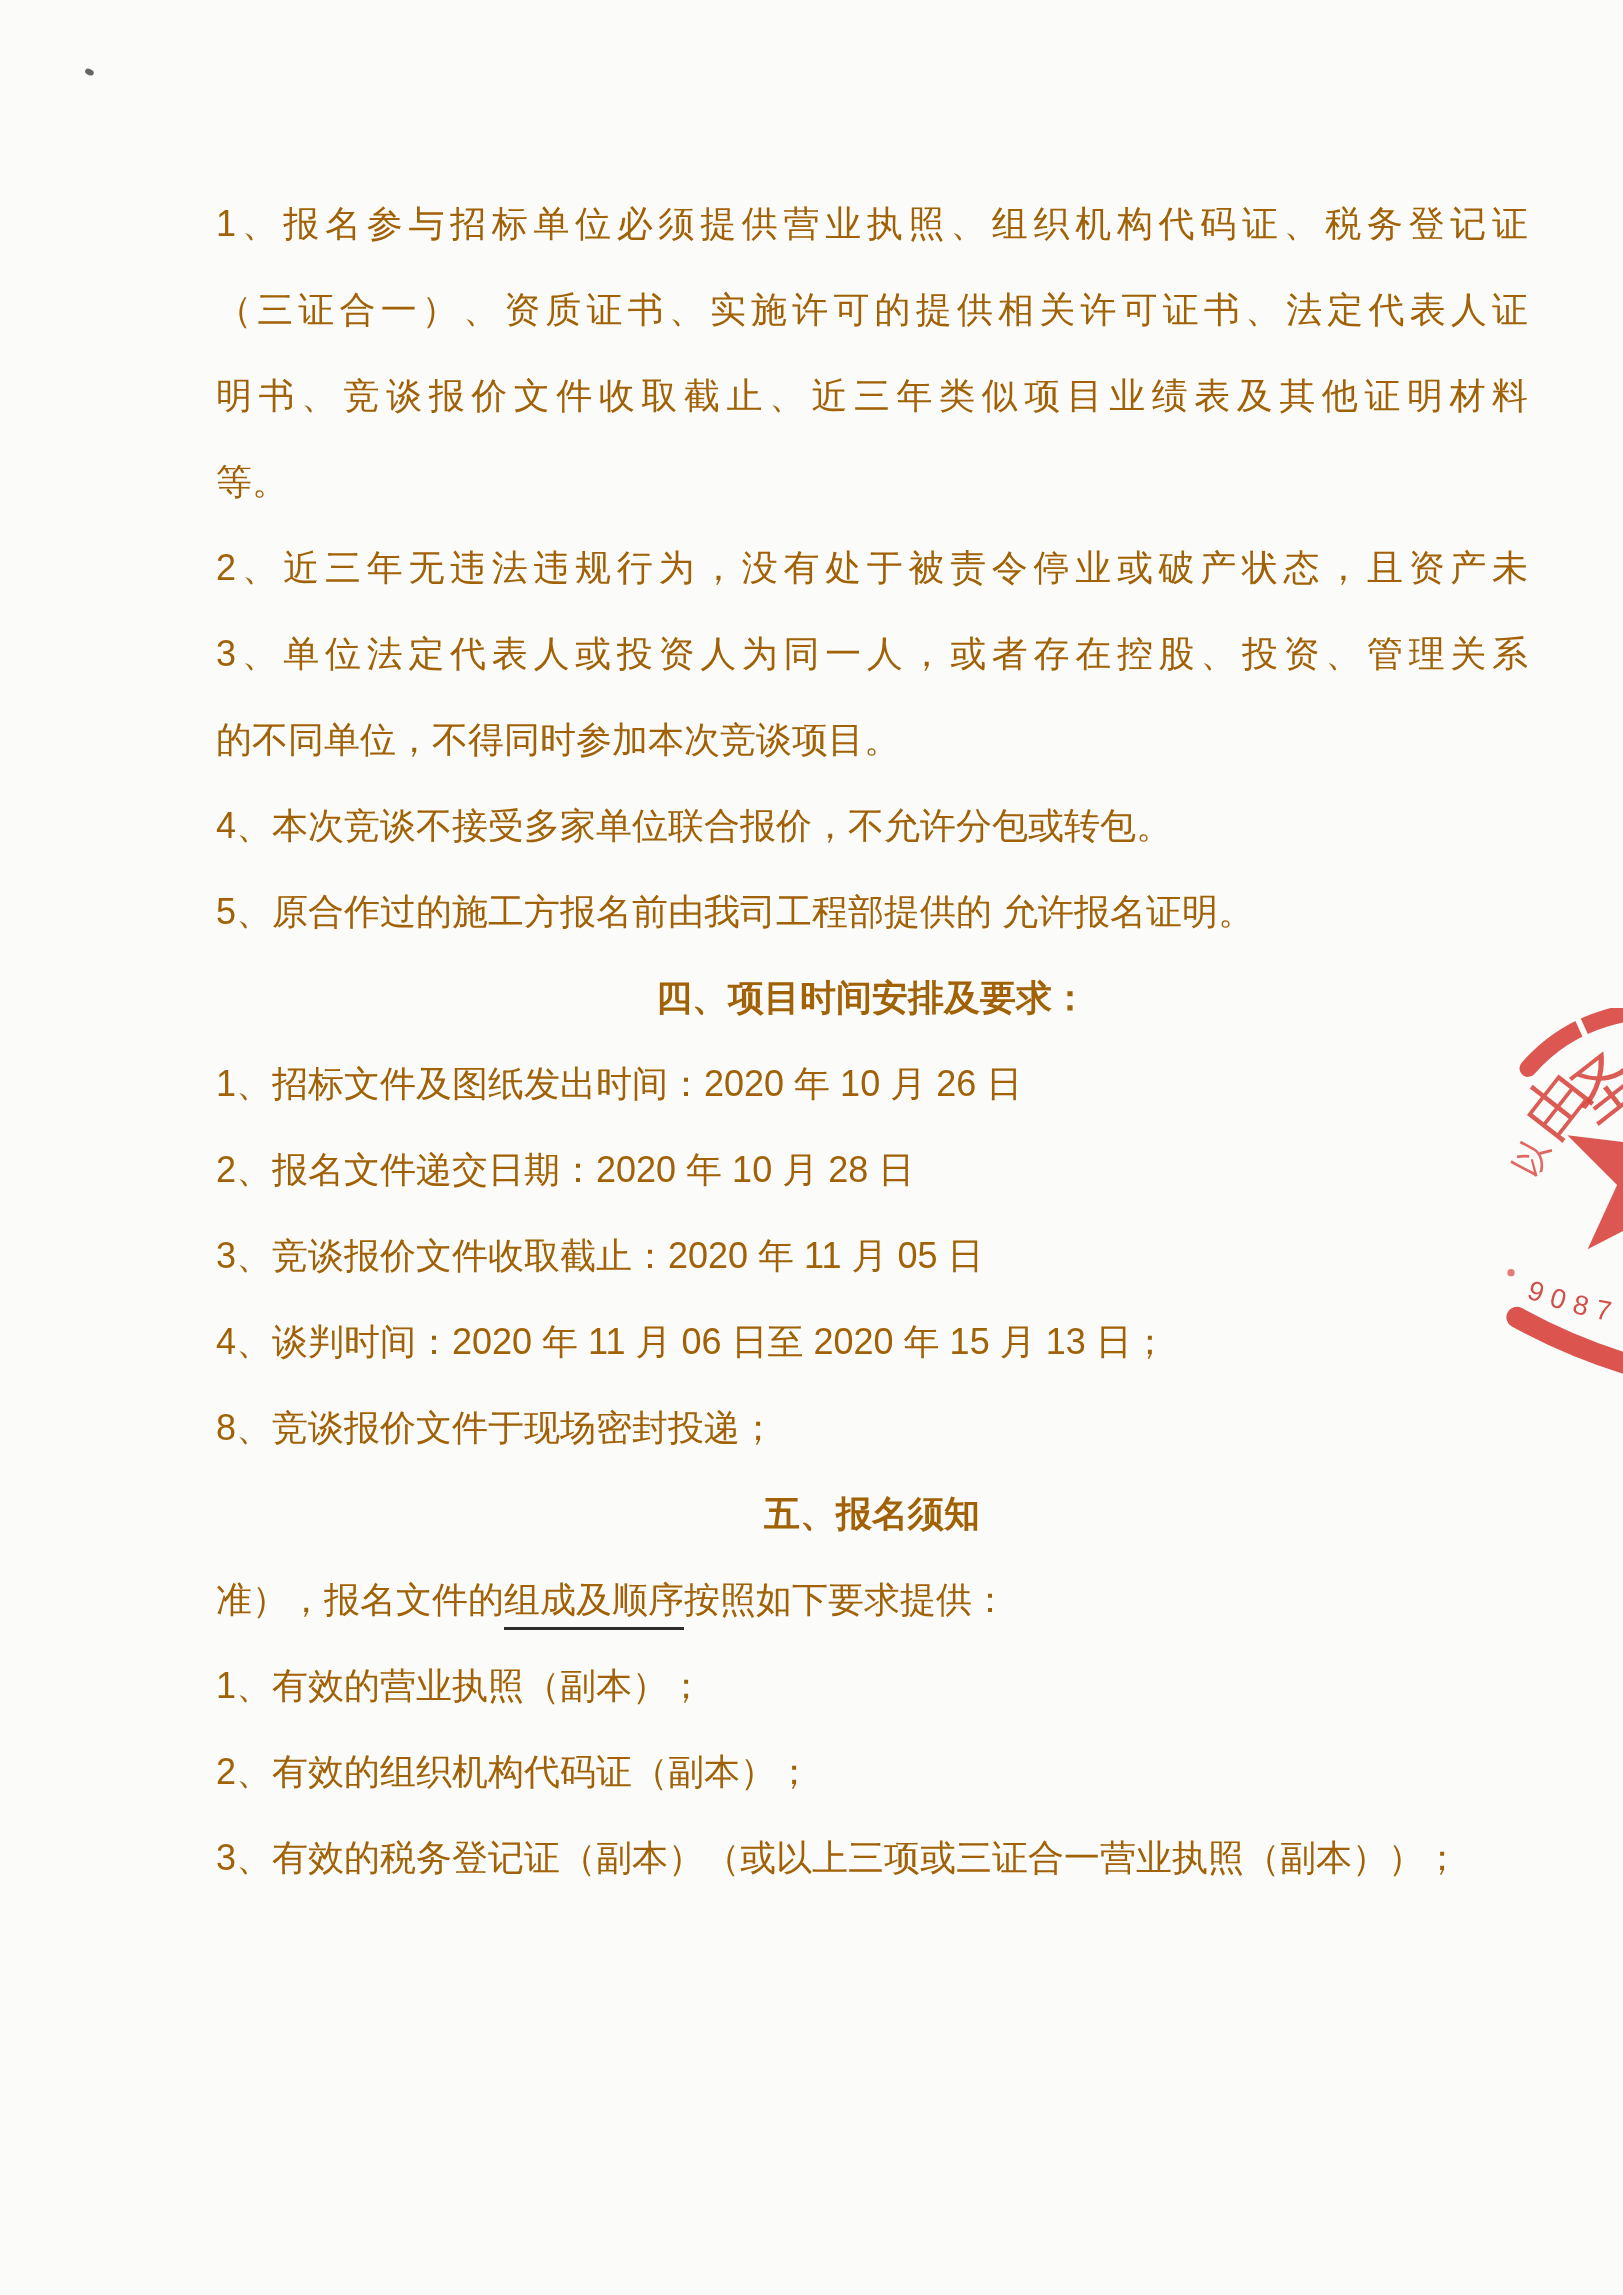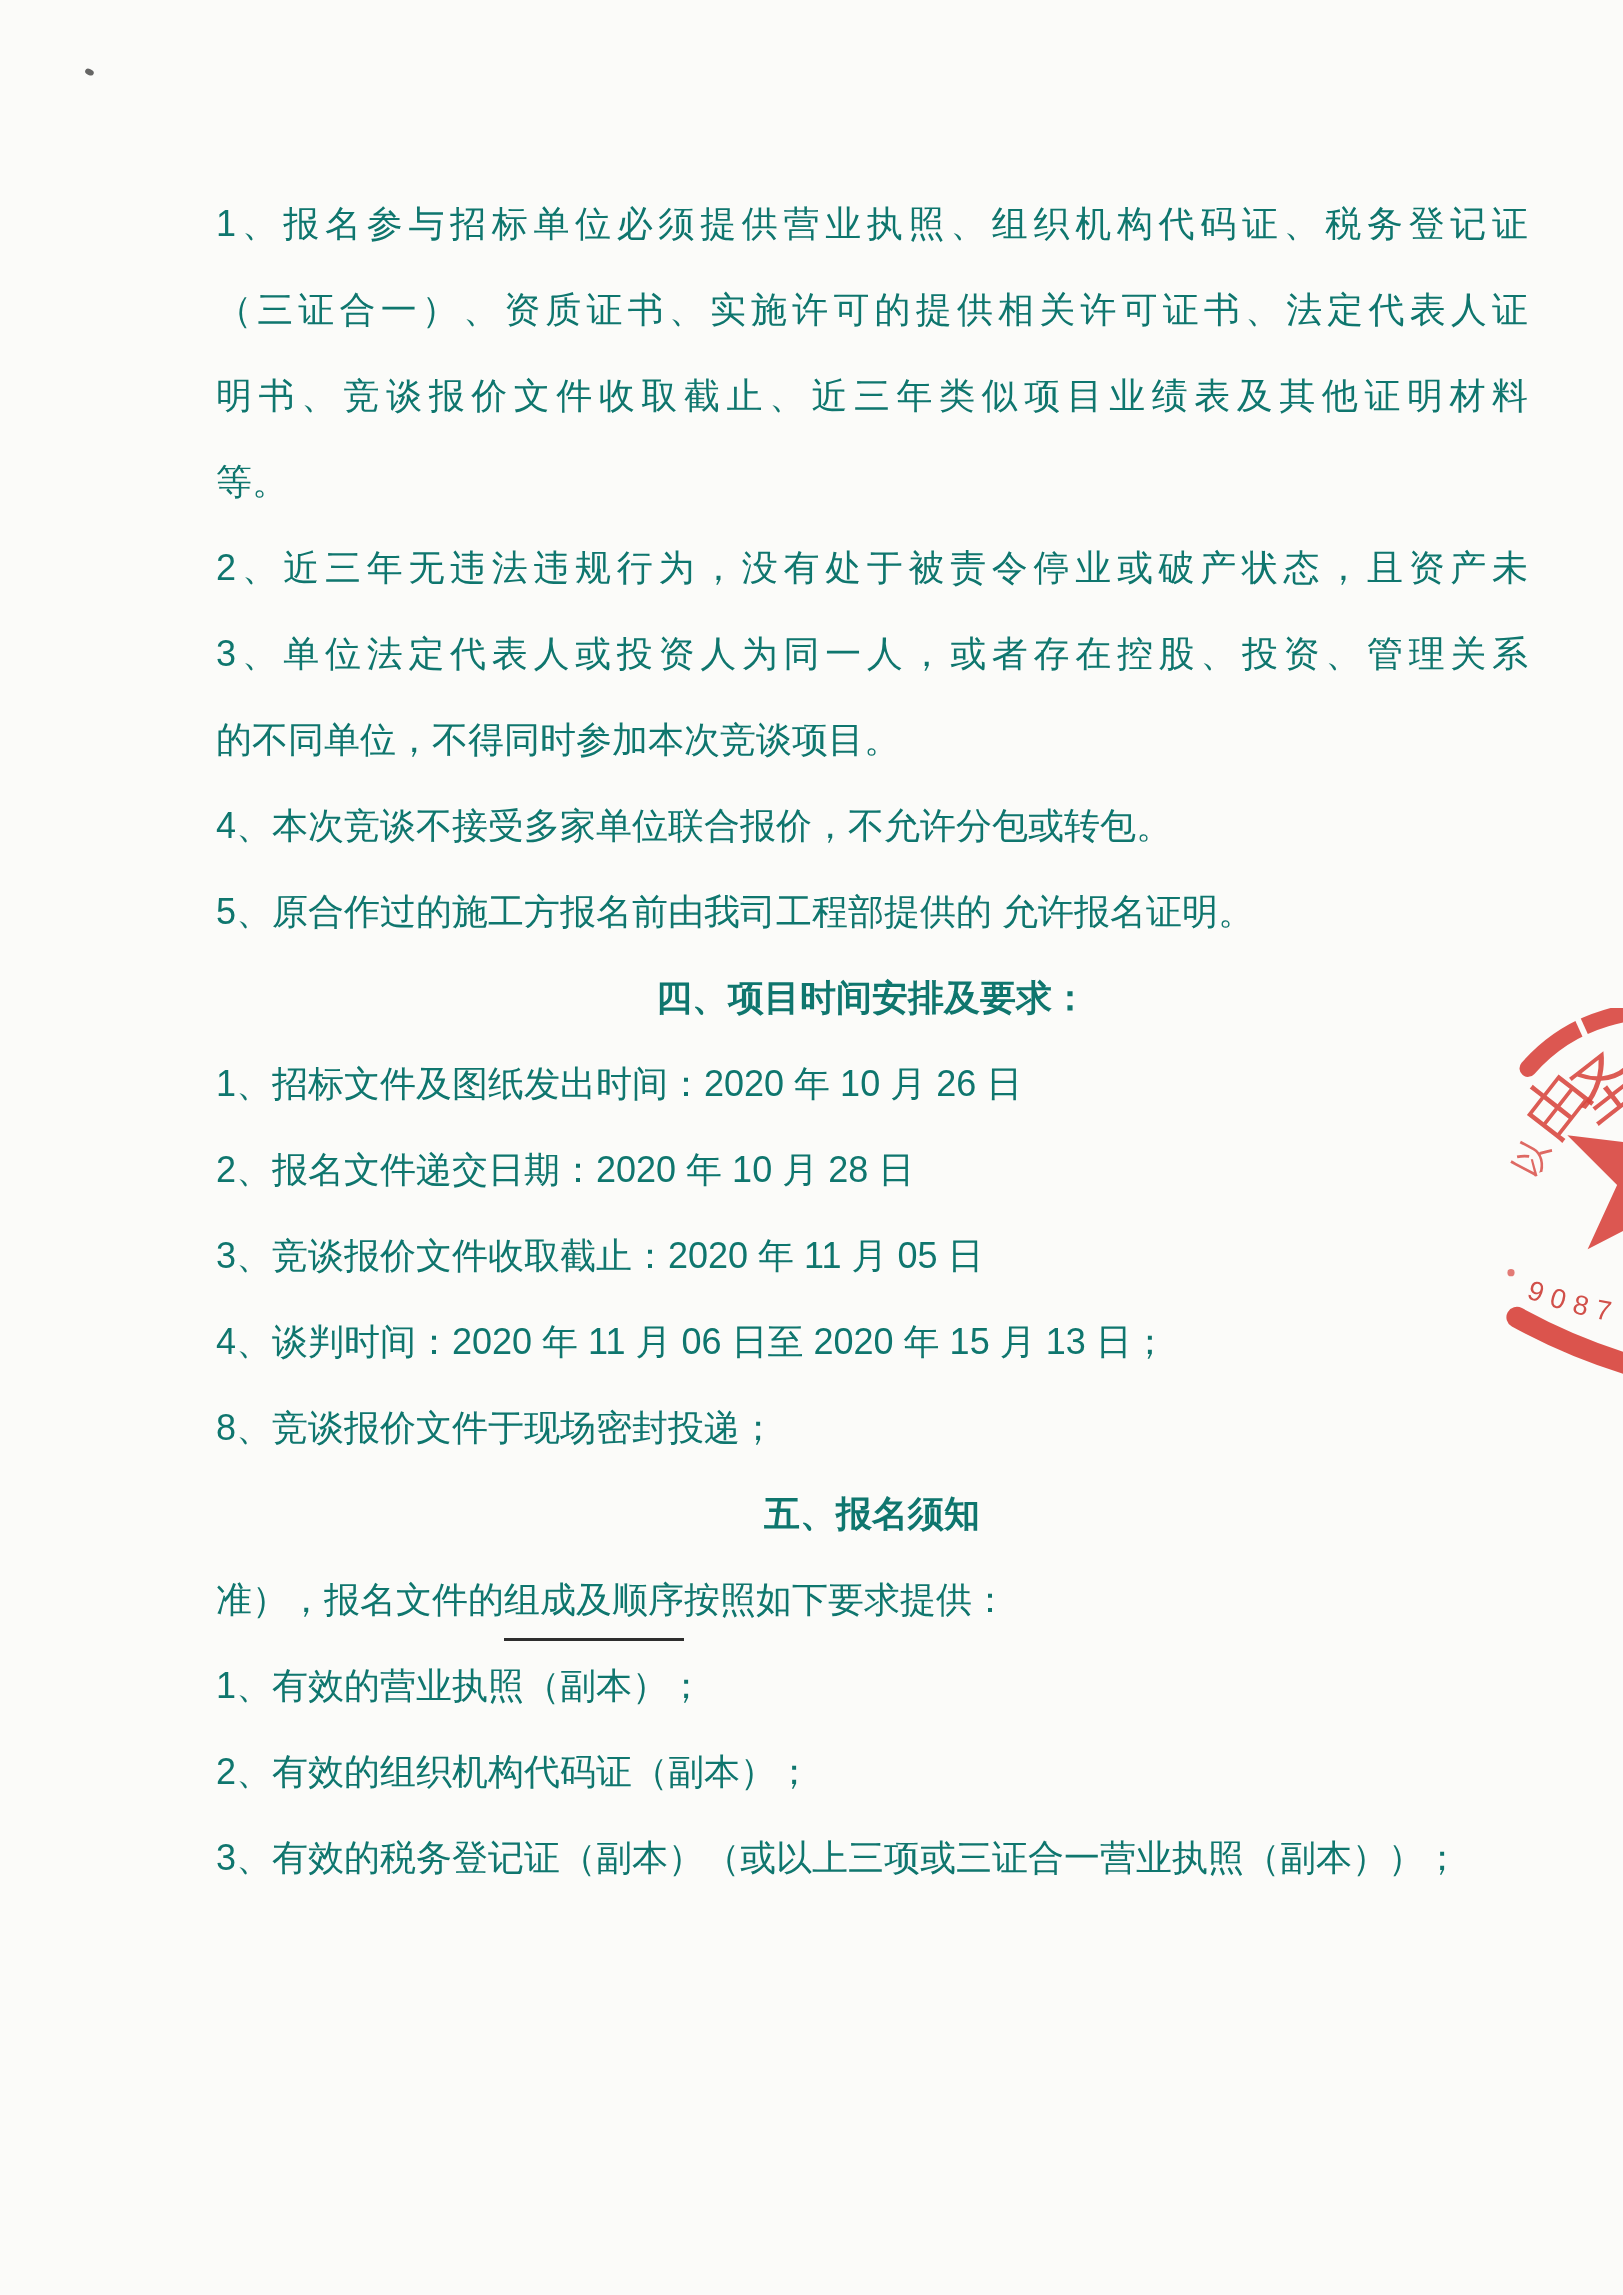--- a/index.html
+++ b/index.html
@@ -7,40 +7,40 @@
     width:1623px;height:2295px;
     background:#fbfbf9;
     position:relative;
     overflow:hidden;
     font-family:"Liberation Sans", sans-serif;
     -webkit-font-smoothing:antialiased;
   }
   .doc{
     position:absolute;
     left:216px;top:181px;width:1312px;
-    color:#0f766e;
+    color:#a16207;
     font-size:36px;
   }
   .line{
     height:86px;
     line-height:86px;
     white-space:nowrap;
     text-align:left;
   }
   .line.j{
     white-space:normal;
     text-align:justify;
     text-align-last:justify;
     overflow:hidden;
   }
   .line.indent{ text-indent:73px; }
   .line.bold{ font-weight:700;text-align:center; }
   .u{
     border-bottom:3.9px solid #2e2e2e;
-    padding-bottom:18px;
+    padding-bottom:7px;
   }
   .speck{
     position:absolute;left:85px;top:69px;width:8.5px;height:5.9px;
     background:#4b4b4b;border-radius:50%;transform:rotate(24deg);opacity:.85;
   }
   .seal{
     position:absolute;left:1492px;top:1008px;width:131px;height:367px;
   }
 </style>
 </head>

